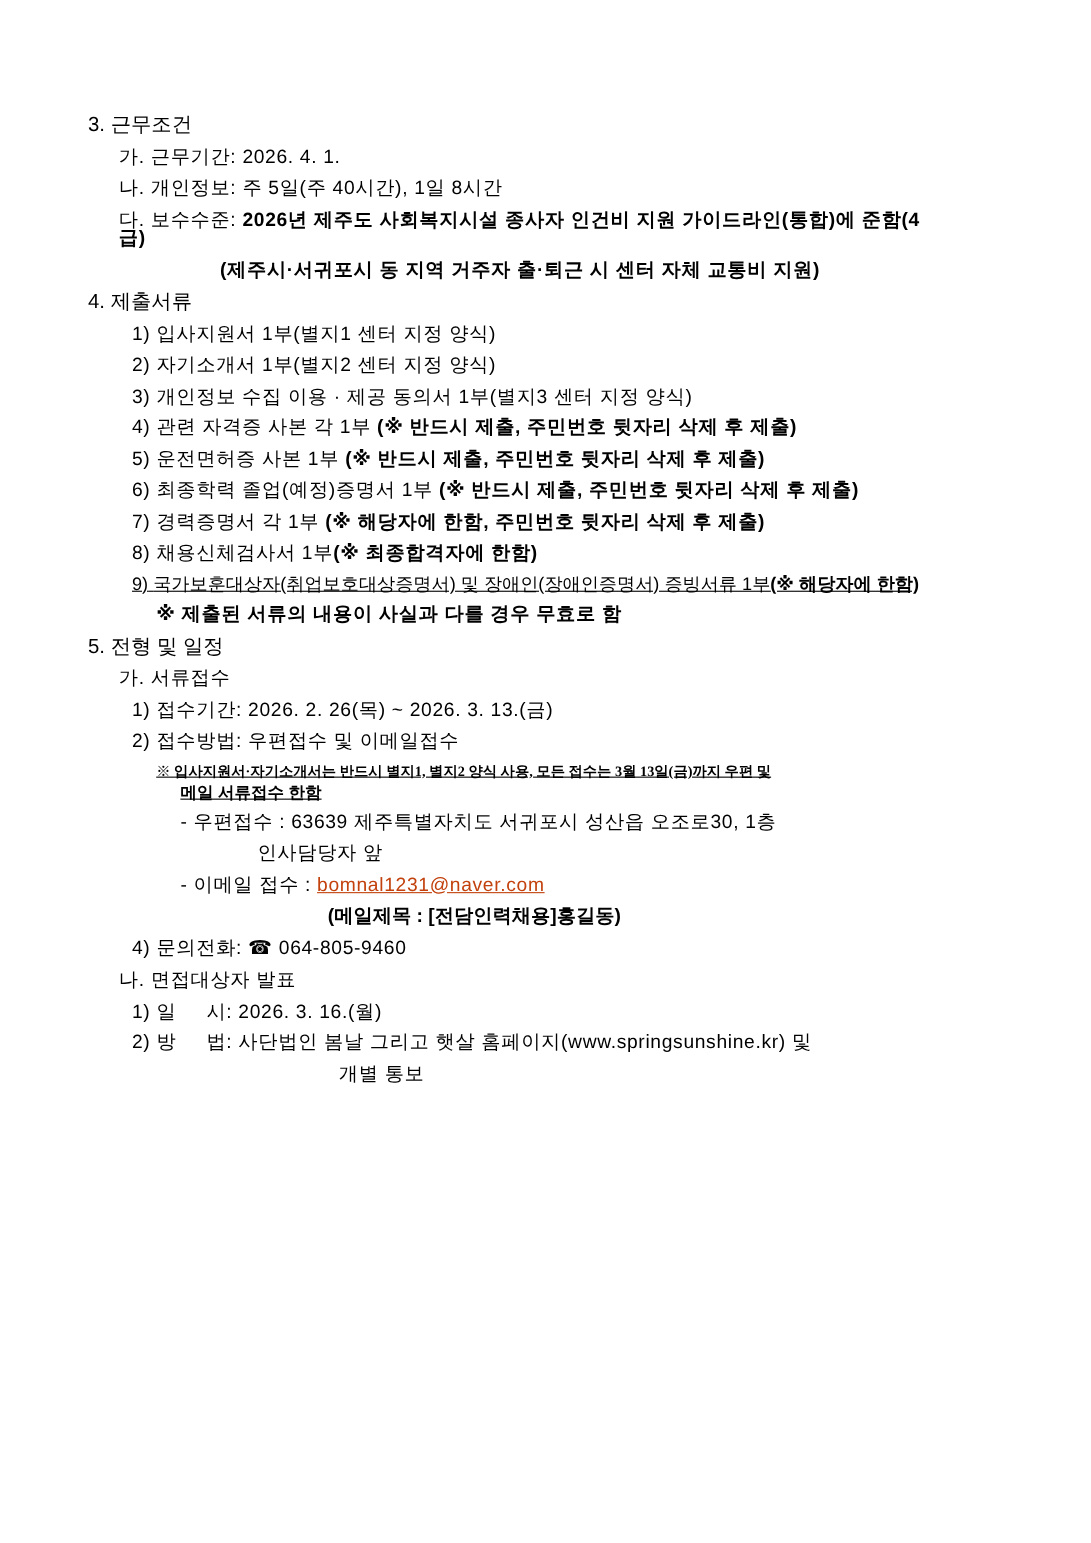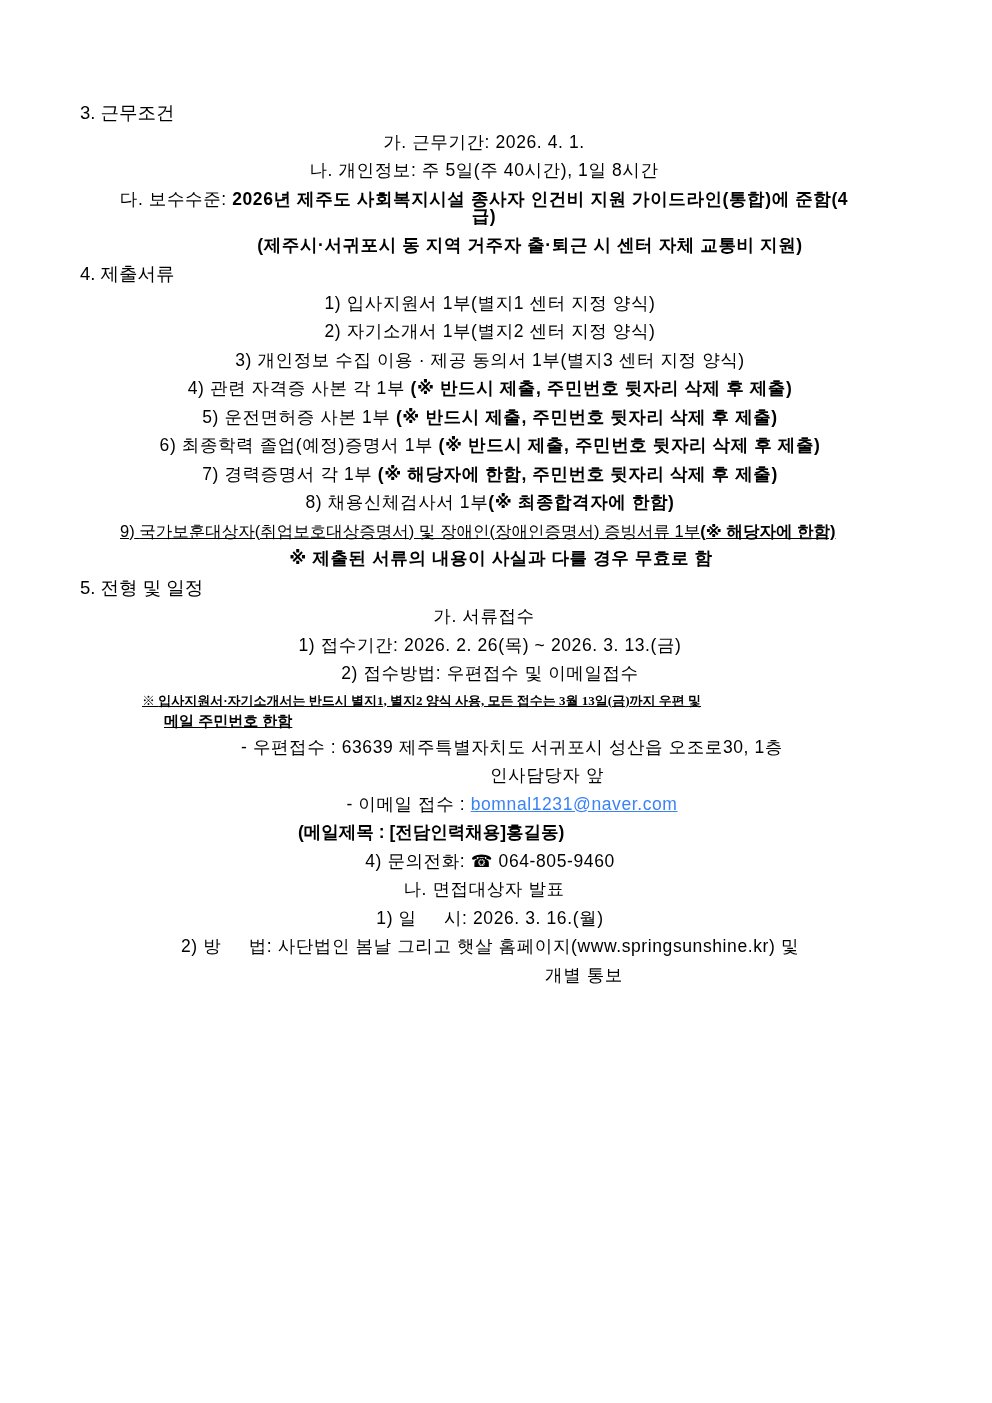--- a/index.html
+++ b/index.html
@@ -66,40 +66,40 @@
   .underline-note2 {
     text-decoration: underline;
     font-size: 15px;
     font-weight: bold;
     padding-left: 84px;
     display: block;
     margin-bottom: 11px;
   }
 
   .email-link {
-    color: #3b82f6;
+    color: #c2410c;
     text-decoration: underline;
   }
 
   .small-note {
     font-size: 16.5px;
     text-decoration: underline;
   }
 
   .center-ish {
     padding-left: 218px;
   }
   .center-ish2 {
     padding-left: 228px;
   }
   .center-ish3 {
     padding-left: 154px;
   }
   .phone-sym { font-family: "DejaVu Sans", sans-serif; }
-  .wide-sp { letter-spacing: 0.6px; text-align: center; }
+  .wide-sp { letter-spacing: 0.6px; }
 </style>
 </head>
 <body>
 
 <div class="page">
   <div class="content">
 
     <div class="sec">
       <span class="line sec-title">3. 근무조건</span>
       <span class="line lvl1 wide-sp">가. 근무기간: 2026. 4. 1.</span>
@@ -133,21 +133,21 @@
     </div>
 
     <div class="sec sp-before">
       <span class="line sec-title">5. 전형 및 일정</span>
 
       <span class="line lvl1 wide-sp">가. 서류접수</span>
       <span class="line lvl2 wide-sp">1) 접수기간: 2026. 2. 26(목) ~ 2026. 3. 13.(금)</span>
       <span class="line lvl2 wide-sp">2) 접수방법: 우편접수 및 이메일접수</span>
 
       <span class="underline-note"><span class="reg">※ </span><span>입사지원서·자기소개서는 반드시 별지1, 별지2 양식 사용, 모든 접수는 3월 13일(금)까지 우편 및</span></span>
-      <span class="underline-note2">메일 주민번호 한함</span>
+      <span class="underline-note2">메일 서류접수 한함</span>
 
       <span class="line lvl-dash wide-sp">- 우편접수 : 63639 제주특별자치도 서귀포시 성산읍 오조로30, 1층</span>
       <span class="line center-ish3 wide-sp">인사담당자 앞</span>
       <span class="line lvl-dash wide-sp"><span>- 이메일 접수 : </span><a class="email-link" href="#">bomnal1231@naver.com</a></span>
       <span class="line center-ish b">(메일제목 : [전담인력채용]홍길동)</span>
 
       <span class="line lvl2 wide-sp"><span>4) 문의전화: </span><span class="phone-sym">☎</span> <span>064-805-9460</span></span>
 
       <span class="line lvl1 wide-sp sp-before">나. 면접대상자 발표</span>
       <span class="line lvl2 wide-sp">1) 일     시: 2026. 3. 16.(월)</span>

